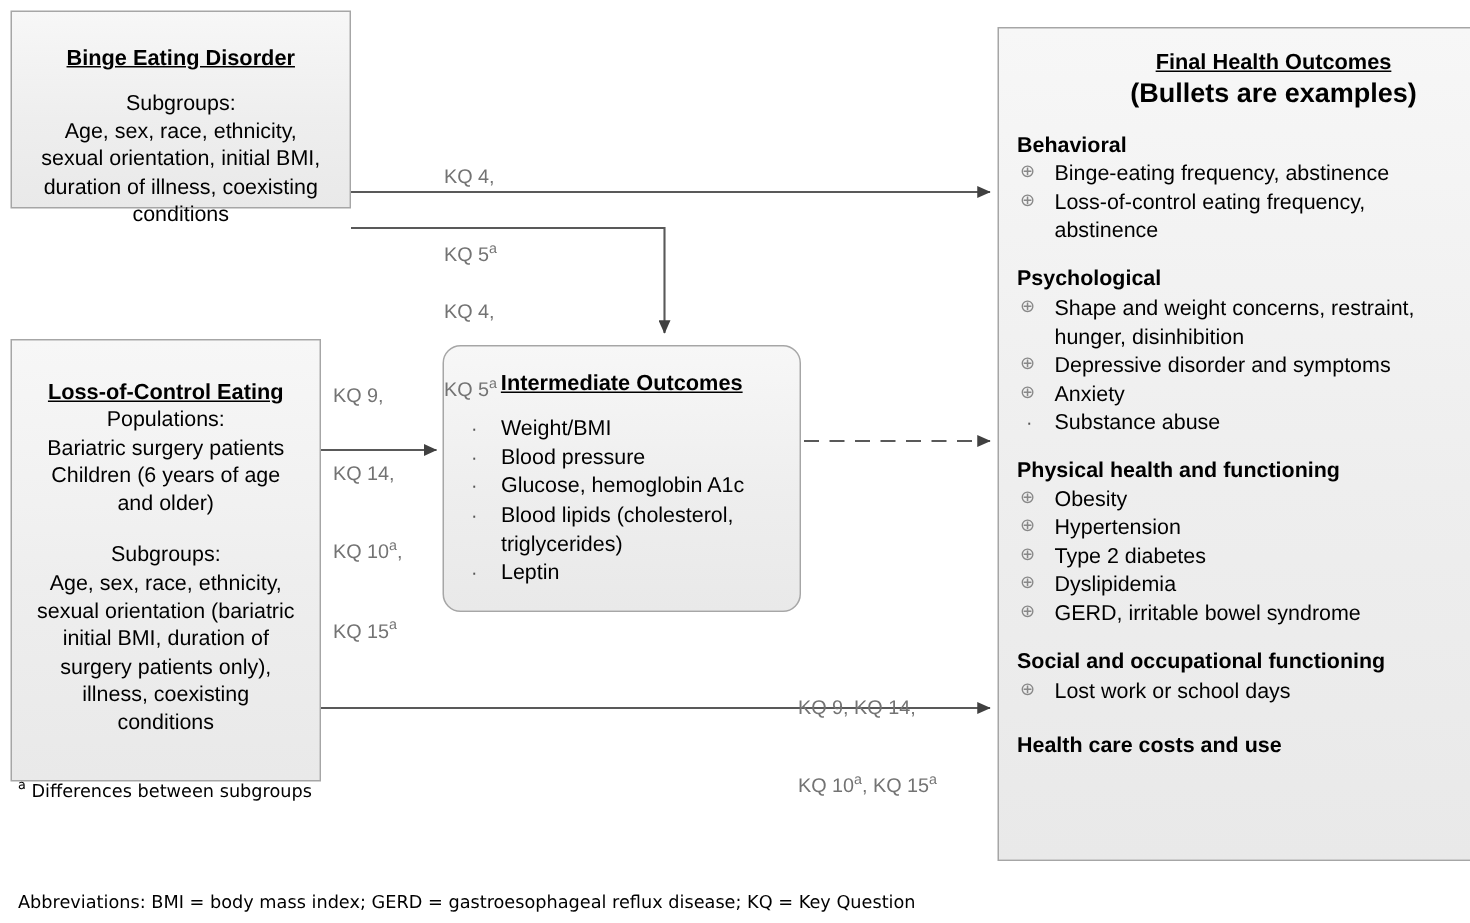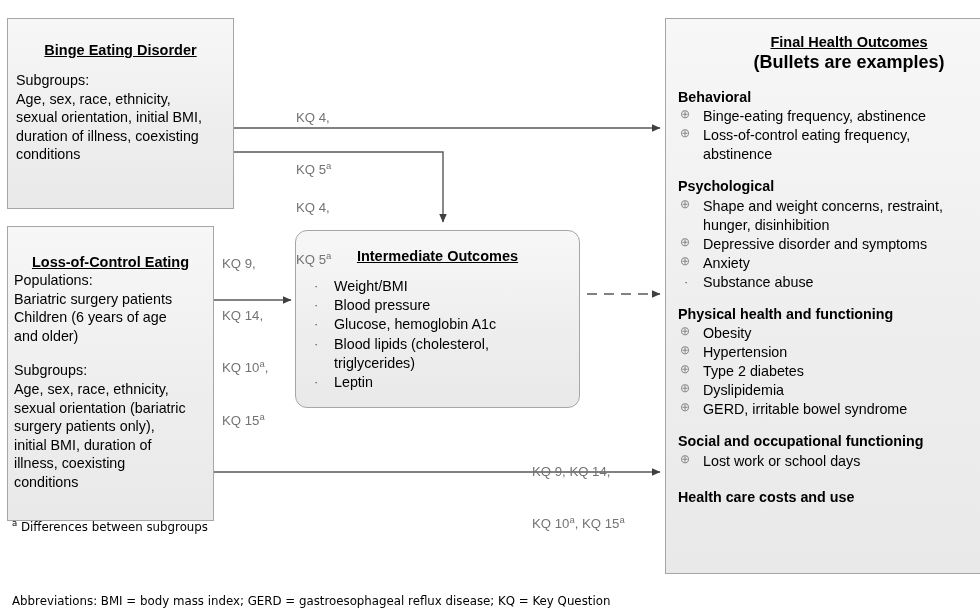--- a/index.html
+++ b/index.html
@@ -40,44 +40,45 @@
     text-decoration: underline;
     line-height: 1.25;
   }
   .box-subtitle {
     text-align: center;
     font-weight: bold;
     font-size: 18px;
     line-height: 1.25;
   }
   .centered-text {
+    text-align: center;
     font-size: 14.3px;
     line-height: 1.30;
   }
 
   
   #bed-box {
-    left: 7px; top: 18px;
-    width: 227px; height: 191px;
+    left: 7px; top: 7px;
+    width: 227px; height: 132px;
     padding: 22px 8px 0 8px;
   }
   #bed-box .gap { height: 12px; }
 
   
   #loc-box {
     left: 7px; top: 226px;
     width: 207px; height: 295px;
     padding: 26px 6px 0 6px;
   }
   #loc-box .gap { height: 16px; }
 
   
   #int-box {
     left: 295px; top: 230px;
-    width: 285px; height: 178px;
+    width: 239px; height: 178px;
     padding: 16px 10px 0 10px;
   }
   #int-box .box-title { font-size: 14.5px; }
 
   
   #fho-box {
     left: 665px; top: 18px;
     width: 366px; height: 556px;
     padding: 14px 10px 0 12px;
   }
@@ -203,22 +204,22 @@
   <div class="box" id="loc-box">
     <div class="box-title">Loss-of-Control Eating</div>
     <div class="centered-text">Populations:</div>
     <div class="centered-text">Bariatric surgery patients</div>
     <div class="centered-text">Children (6 years of age</div>
     <div class="centered-text">and older)</div>
     <div class="gap"></div>
     <div class="centered-text">Subgroups:</div>
     <div class="centered-text">Age, sex, race, ethnicity,</div>
     <div class="centered-text">sexual orientation (bariatric</div>
+    <div class="centered-text">initial BMI, duration of</div>
     <div class="centered-text">surgery patients only),</div>
-    <div class="centered-text">initial BMI, duration of</div>
     <div class="centered-text">illness, coexisting</div>
     <div class="centered-text">conditions</div>
   </div>
 
   <div class="box rounded" id="int-box">
     <div class="box-title">Intermediate Outcomes</div>
     <ul class="blist" id="int-list" style="margin-top:12px;">
       <li>
         <span class="bullet">·</span>
         <span>Weight/BMI</span>

